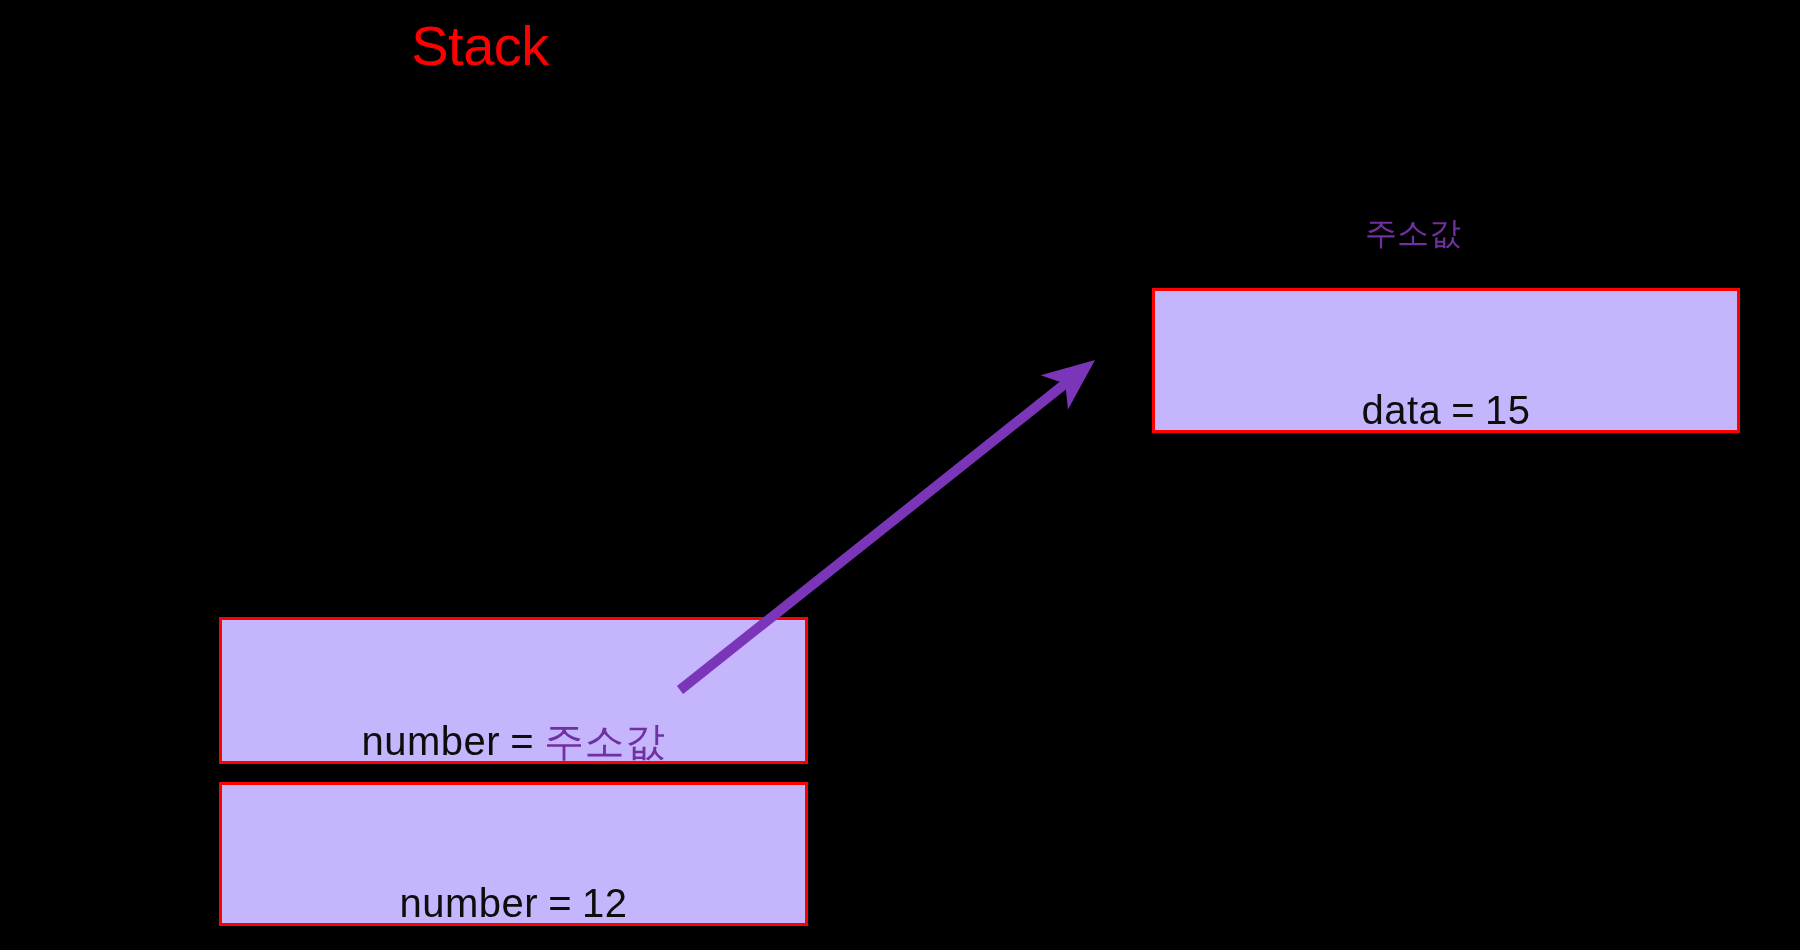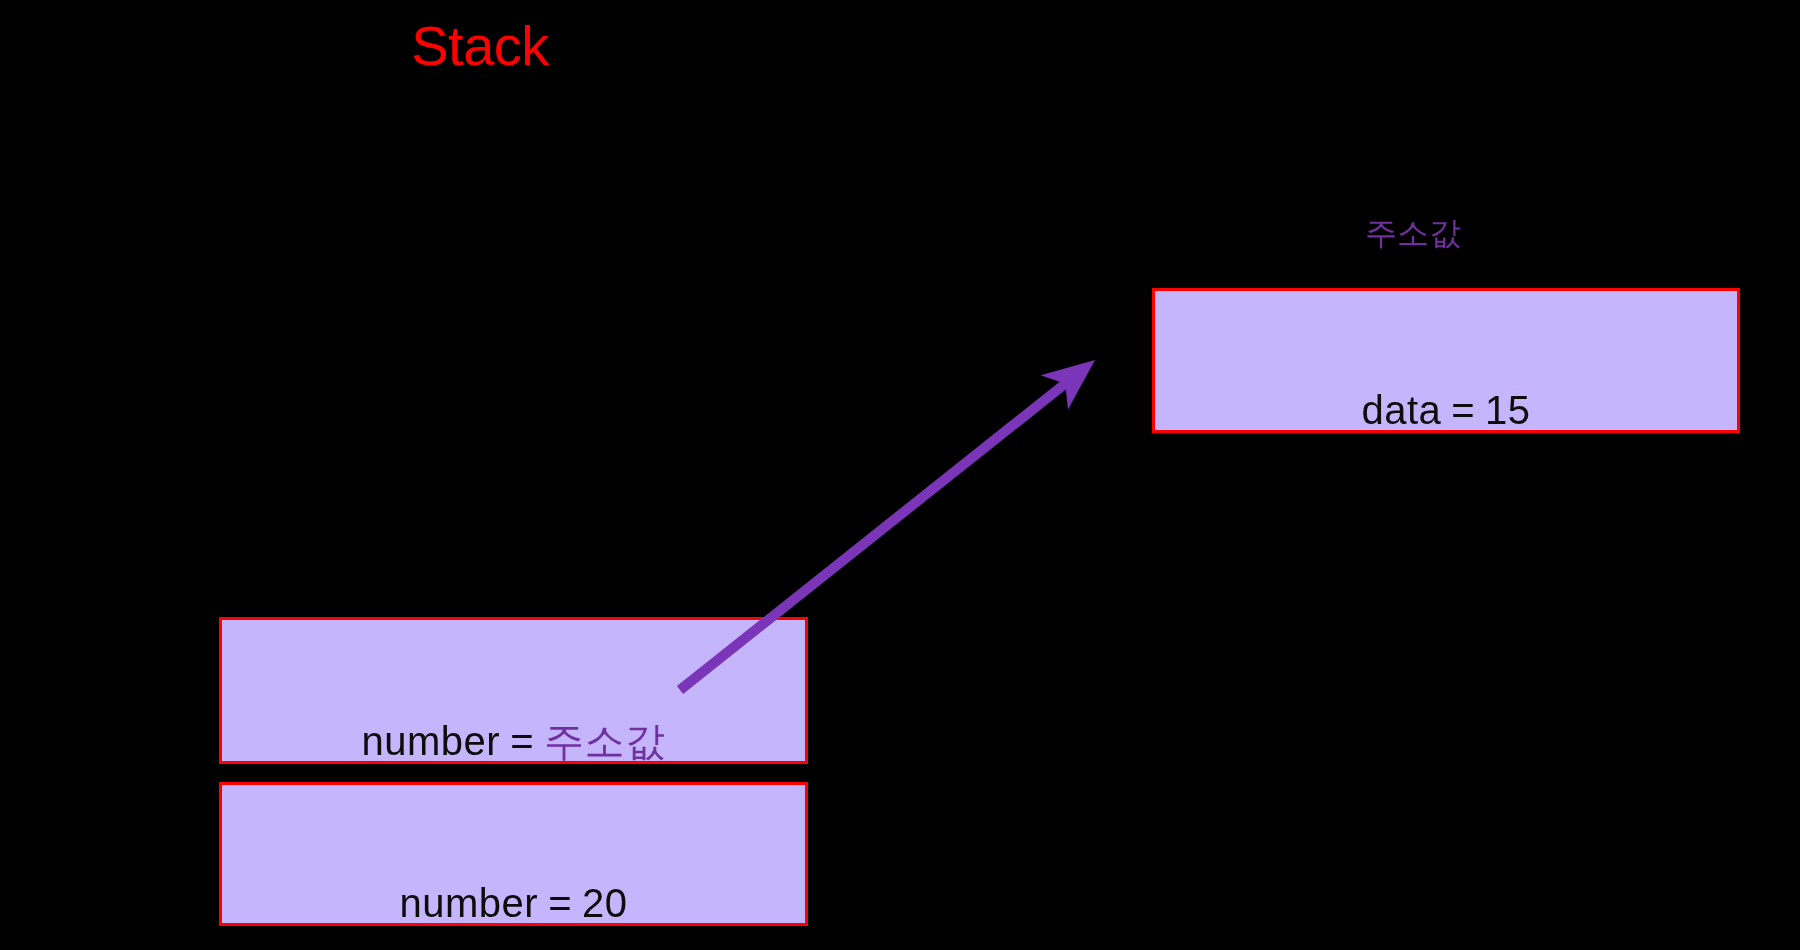--- a/index.html
+++ b/index.html
@@ -120,21 +120,21 @@
 
   <div class="mem-box" id="heap-box">
     <span class="mem-text"><span>data</span><span class="sep">=</span><span>15</span></span>
   </div>
 
   <div class="mem-box" id="stack-box-mydata">
     <span class="mem-text"><span>number</span><span class="sep">=</span><span class="addr">주소값</span></span>
   </div>
 
   <div class="mem-box" id="stack-box-number">
-    <span class="mem-text"><span>number</span><span class="sep">=</span><span>20</span></span>
+    <span class="mem-text"><span>number</span><span class="sep">=</span><span>12</span></span>
   </div>
 
   <svg id="pointer-arrow" viewBox="0 0 1800 950">
     <g id="arrow-group">
       <line id="arrow-shaft" x1="680" y1="690" x2="1066.822603497968" y2="382.4061225196881" stroke="#7B35B8" stroke-width="10" stroke-linecap="butt"></line>
       <polygon id="arrow-head" points="1095,360 1067.99194659243,409.5839192796801 1065.2571925811885,383.6509071041152 1040.6066857350334,375.1448791105299" fill="#7B35B8"></polygon>
     </g>
   </svg>
 
 </div>

